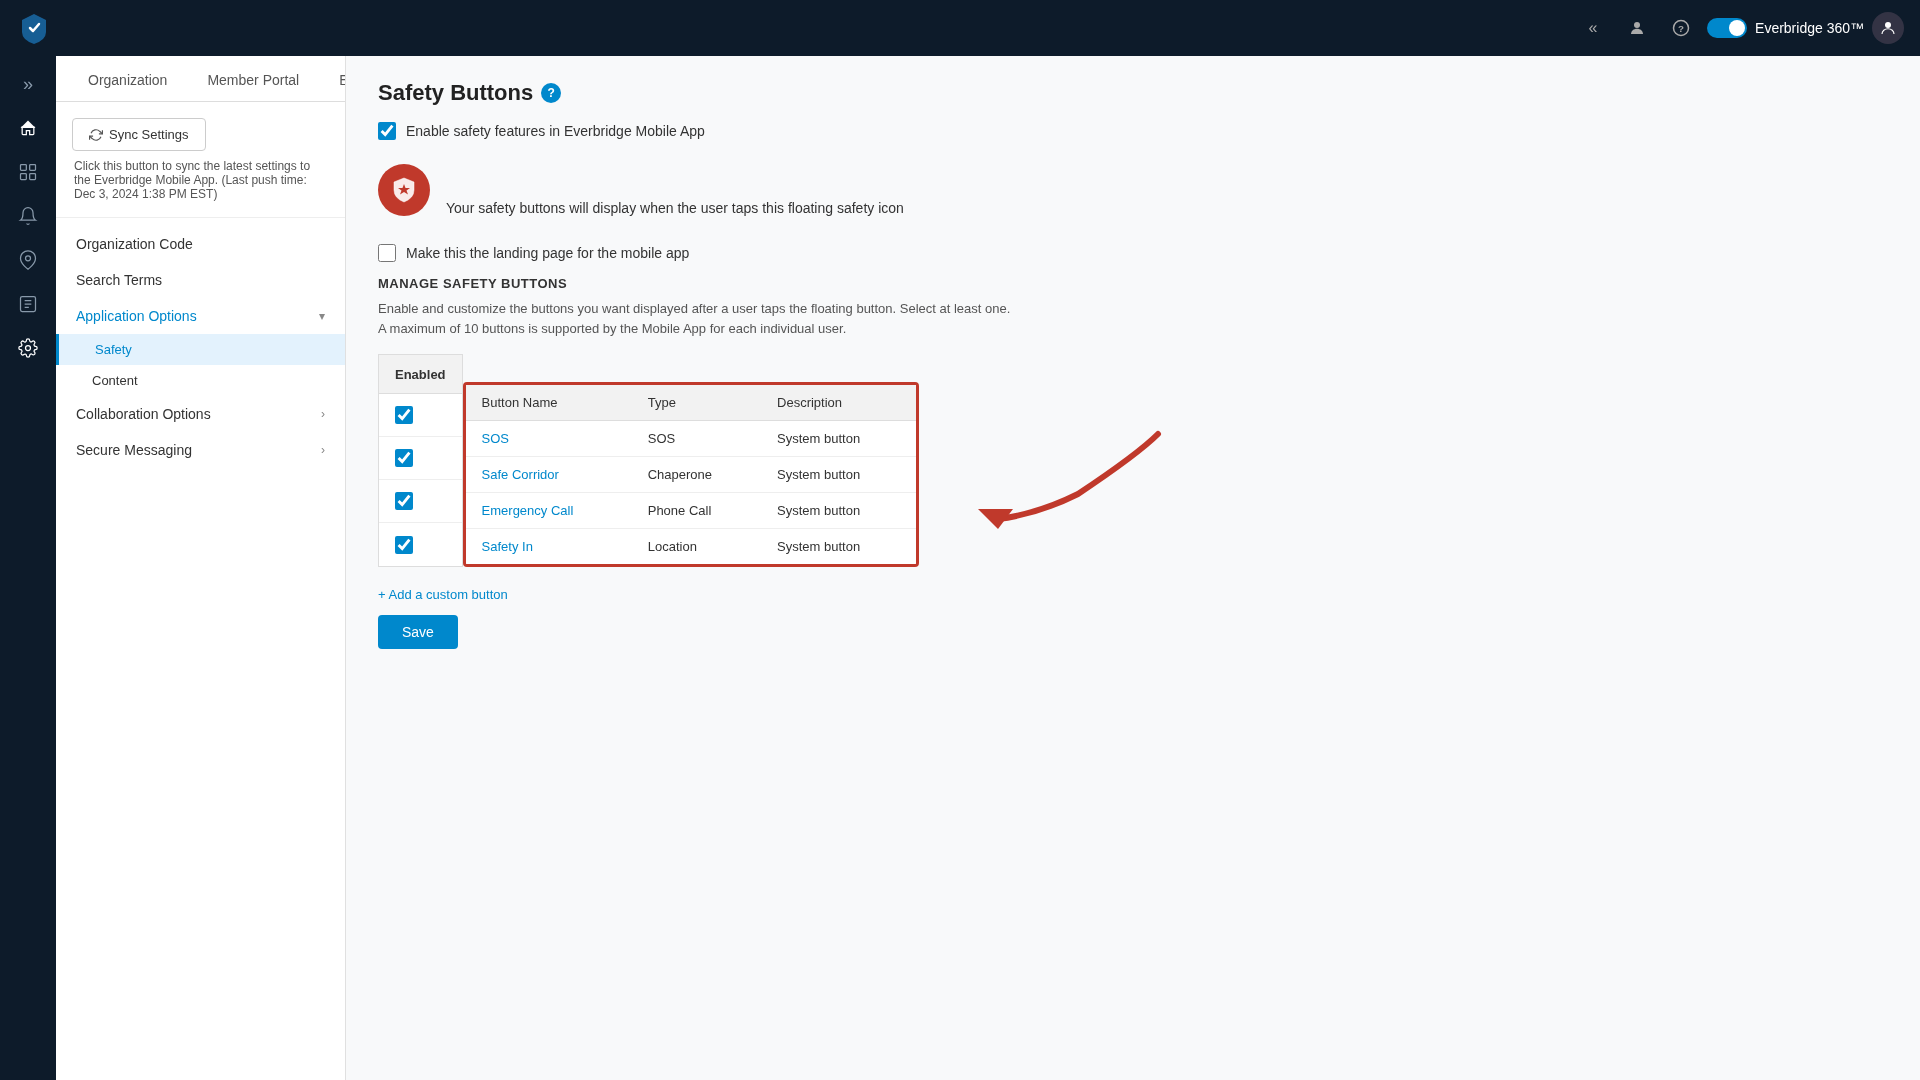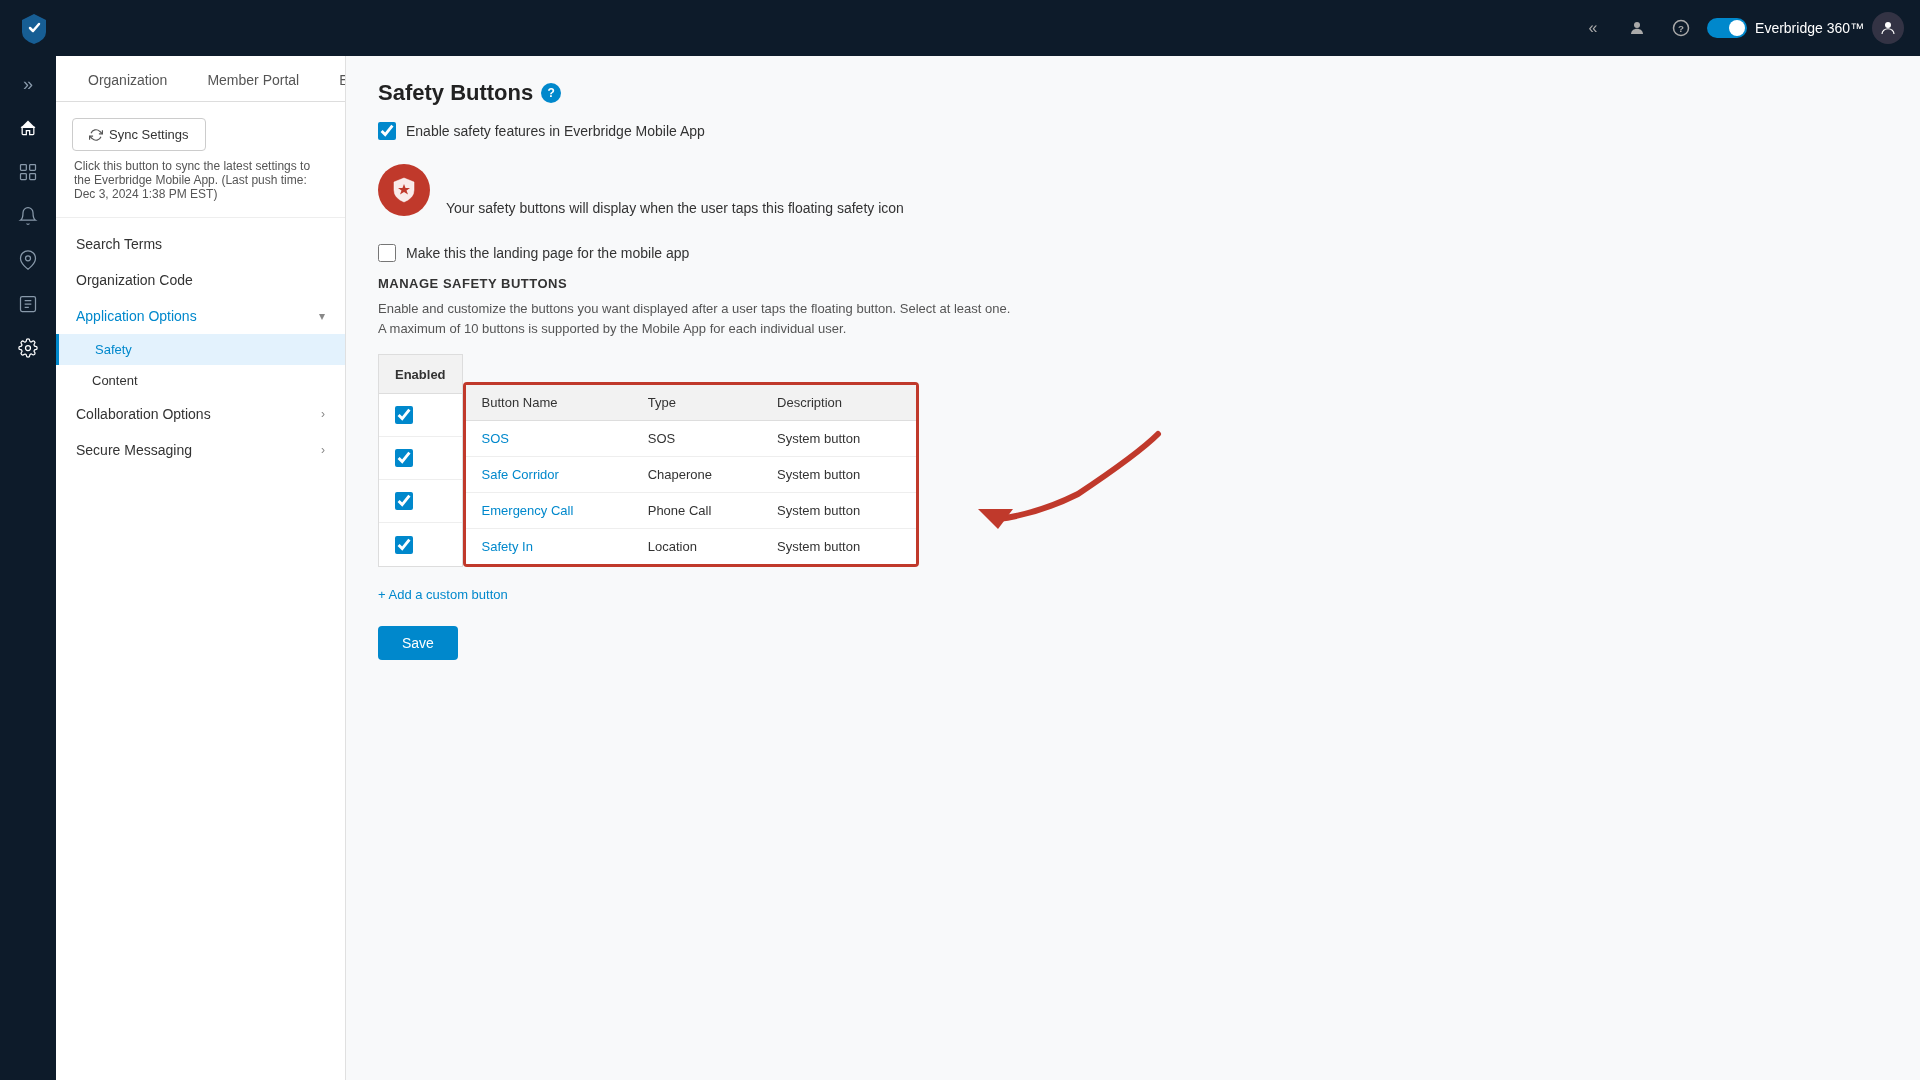--- a/index.html
+++ b/index.html
@@ -172,21 +172,21 @@
     .enabled-td {
       padding: 10px 16px; height: 43px; display: flex; align-items: center;
       border-bottom: 1px solid #eee;
     }
     .enabled-td:last-child { border-bottom: none; }
 
     
     .add-custom-btn {
       display: flex; align-items: center; gap: 6px; color: #0088cc;
       font-size: 13px; cursor: pointer; background: none; border: none;
-      padding: 4px 0; margin-bottom: 20px;
+      padding: 4px 0; margin-bottom: 9px;
     }
 
     
     .save-btn {
       padding: 9px 24px; background: #0088cc; color: white; border: none;
       border-radius: 4px; font-size: 14px; cursor: pointer; font-weight: 500;
     }
 
     
     ::-webkit-scrollbar { width: 6px; }
@@ -291,24 +291,24 @@
             <path d="M1 20v-6h6"></path>
             <path d="M3.51 9a9 9 0 0114.85-3.36L23 10M1 14l4.64 4.36A9 9 0 0020.49 15"></path>
           </svg>
         <span>Sync Settings</span>
       </button>
       <div class="sync-info">Click this button to sync the latest settings to the Everbridge Mobile App. (Last push time: Dec 3, 2024 1:38 PM EST)</div>
     </div>
 
     <div class="nav-menu">
       <div class="nav-item">
+        <span>Organization Code</span>
+      </div>
+      <div class="nav-item">
         <span>Search Terms</span>
-      </div>
-      <div class="nav-item">
-        <span>Organization Code</span>
       </div>
       <div class="nav-item active-section">
         <span>Application Options</span>
         <span class="chevron">▾</span>
       </div>
       <div class="nav-sub-item selected">
         <span>Safety</span>
       </div>
       <div class="nav-sub-item">
         <span>Content</span>

